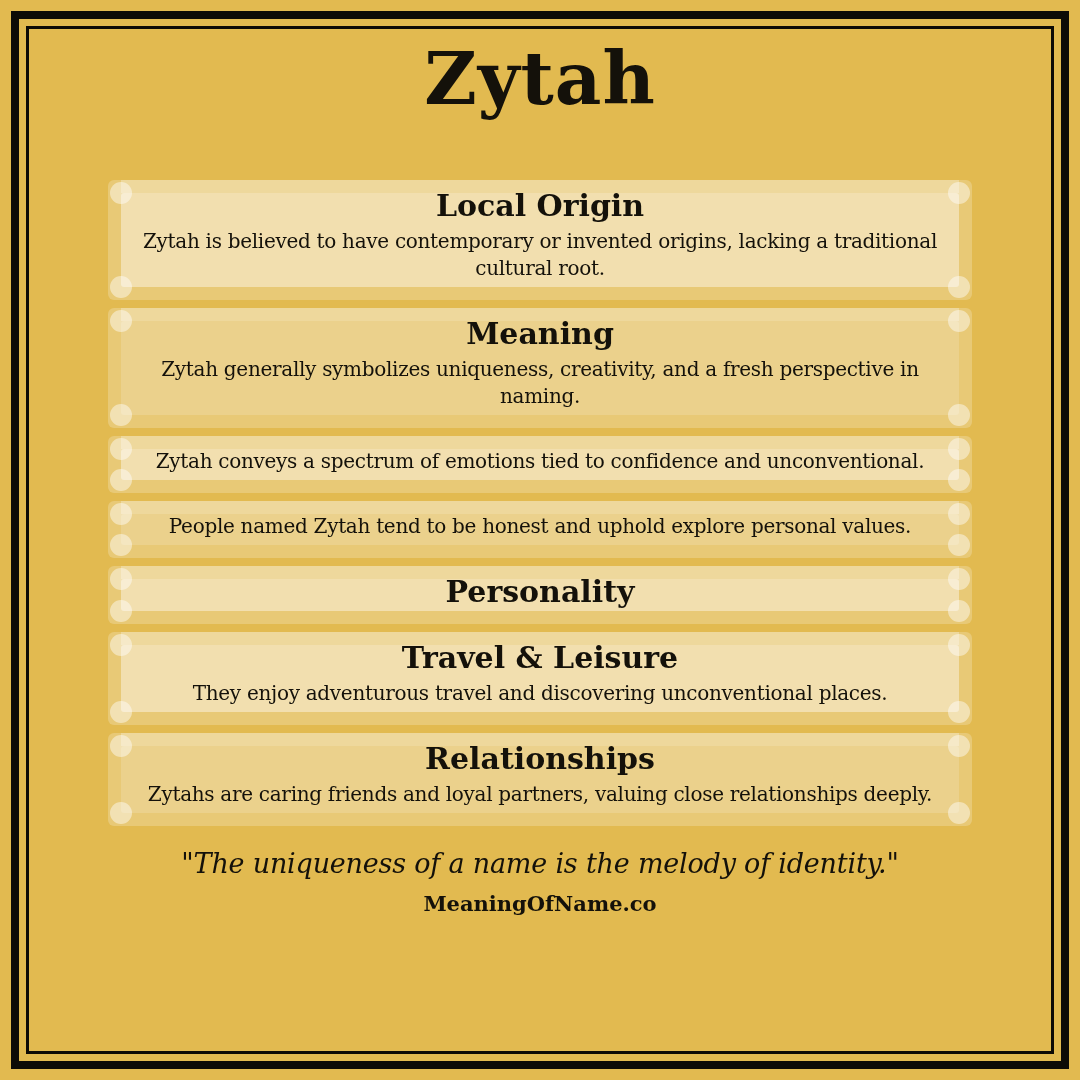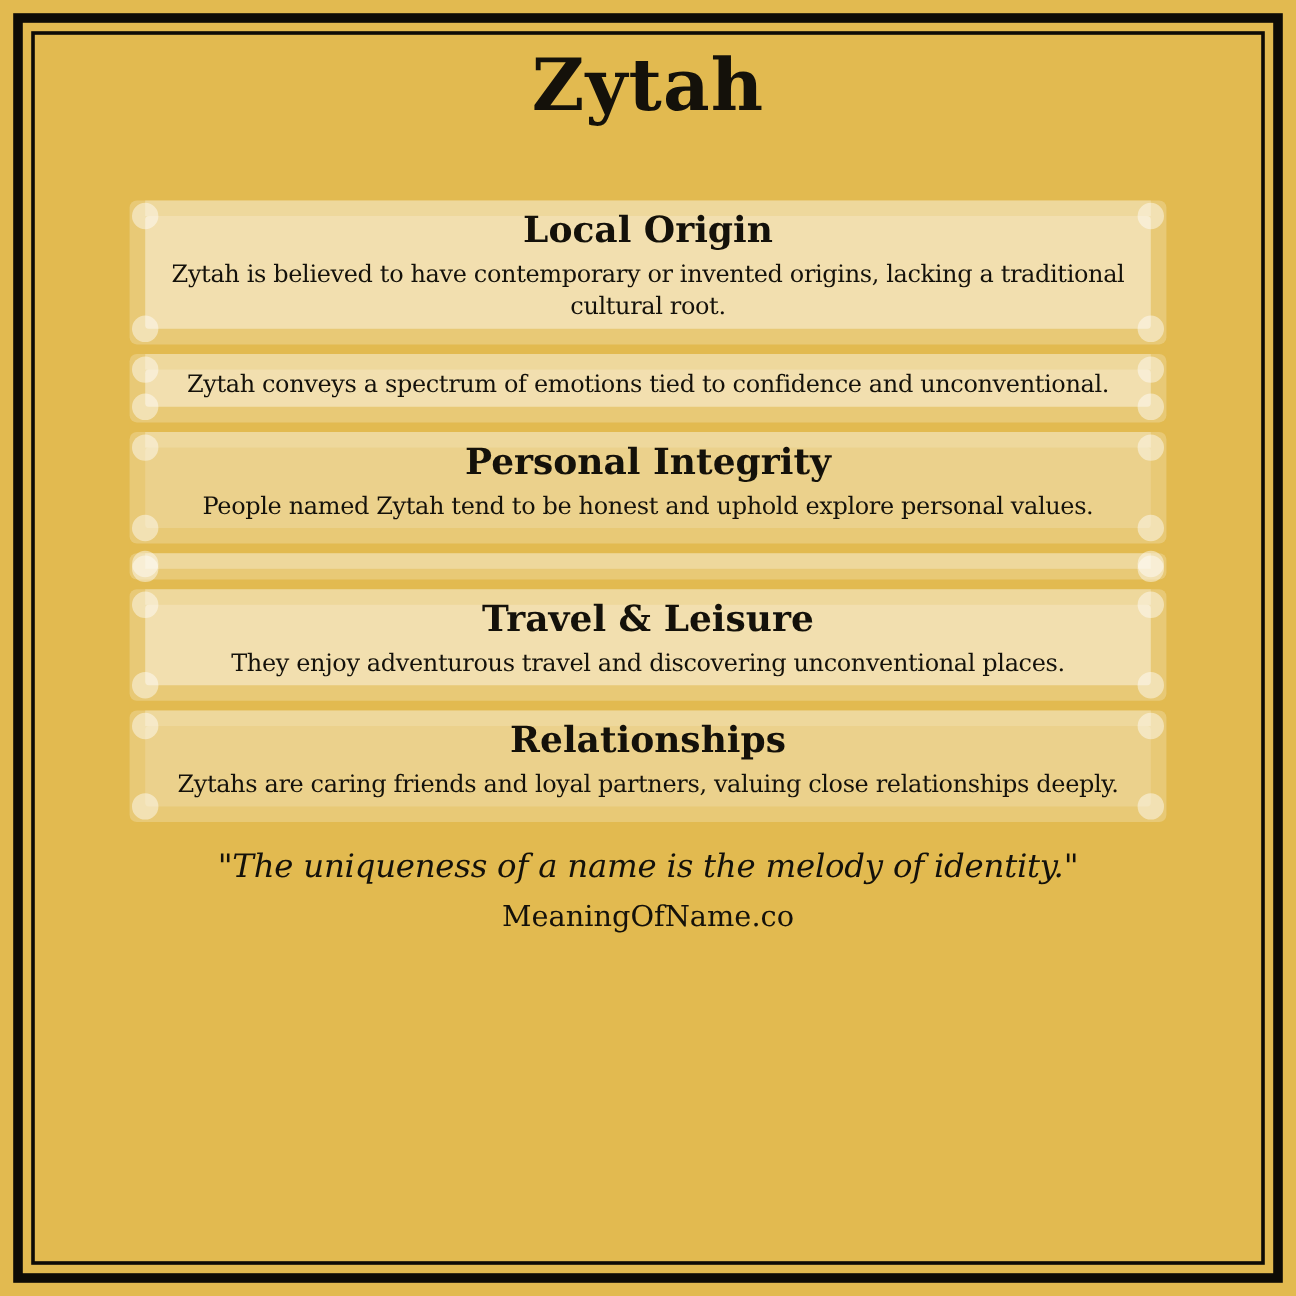--- a/index.html
+++ b/index.html
@@ -12,21 +12,21 @@
     width:1080px;height:1080px;overflow:hidden;position:relative;
     background:var(--bg);
     font-family:"DejaVu Serif","Liberation Serif",serif;
     color:var(--ink);
   }
   .frame{position:absolute;pointer-events:none;}
   .frame-outer{inset:11px;border:8px solid var(--frame);}
   .frame-inner{inset:26px;border:3px solid var(--frame);}
   .content{position:absolute;inset:29px;text-align:center;}
   h1.page-title{
-    margin:12px 0 0;font-size:60px;line-height:1.05;font-weight:bold;
+    margin:12px 0 0;font-size:72px;line-height:1.05;font-weight:bold;
     letter-spacing:1px;
   }
   .sections{
     width:864px;margin:63px auto 0;display:flex;flex-direction:column;gap:8px;
   }
   .panel{
     position:relative;border-radius:6px;
     background:rgba(255,255,255,0.22);
     padding:8px 0 14px;
   }
@@ -52,21 +52,21 @@
     margin:0;font-size:30px;line-height:36px;font-weight:bold;
   }
   .panel-text p{
     margin:4px auto;width:830px;font-size:20px;line-height:27px;
     letter-spacing:-0.3px;
   }
   .quote{
     margin:22px 0 0;font-size:27px;font-style:italic;letter-spacing:-0.2px;
   }
   .brand{
-    margin:12px 0 0;font-size:24px;font-weight:normal;
+    margin:12px 0 0;font-size:21px;font-weight:bold;
   }
 </style>
 </head>
 <body>
 
 <div class="poster">
   <div class="frame frame-outer"></div>
   <div class="frame frame-inner"></div>
 
   <div class="content">
@@ -78,51 +78,62 @@
     <span class="pin tl"></span>
     <span class="pin tr"></span>
     <span class="pin bl"></span>
     <span class="pin br"></span>
     <div class="panel-text">
       <h2>Local Origin</h2>
       <p>Zytah is believed to have contemporary or invented origins, lacking a traditional cultural root.</p>
     </div>
   </section>
 
+  <section class="panel dark">
+    <div class="panel-fill"></div>
+    <span class="pin tl"></span>
+    <span class="pin tr"></span>
+    <span class="pin bl"></span>
+    <span class="pin br"></span>
+    <div class="panel-text">
+      <h2>Meaning</h2>
+      <p>Zytah generally symbolizes uniqueness, creativity, and a fresh perspective in naming.</p>
+    </div>
+  </section>
 
   <section class="panel light">
     <div class="panel-fill"></div>
     <span class="pin tl"></span>
     <span class="pin tr"></span>
     <span class="pin bl"></span>
     <span class="pin br"></span>
     <div class="panel-text">
       <p>Zytah conveys a spectrum of emotions tied to confidence and unconventional.</p>
     </div>
   </section>
 
   <section class="panel dark">
     <div class="panel-fill"></div>
     <span class="pin tl"></span>
     <span class="pin tr"></span>
     <span class="pin bl"></span>
     <span class="pin br"></span>
     <div class="panel-text">
-      <h2>Personal Integrity</h2>
       <p>People named Zytah tend to be honest and uphold explore personal values.</p>
     </div>
   </section>
 
   <section class="panel light">
     <div class="panel-fill"></div>
     <span class="pin tl"></span>
     <span class="pin tr"></span>
     <span class="pin bl"></span>
     <span class="pin br"></span>
     <div class="panel-text">
+      <h2>Personality</h2>
     </div>
   </section>
 
   <section class="panel light">
     <div class="panel-fill"></div>
     <span class="pin tl"></span>
     <span class="pin tr"></span>
     <span class="pin bl"></span>
     <span class="pin br"></span>
     <div class="panel-text">

